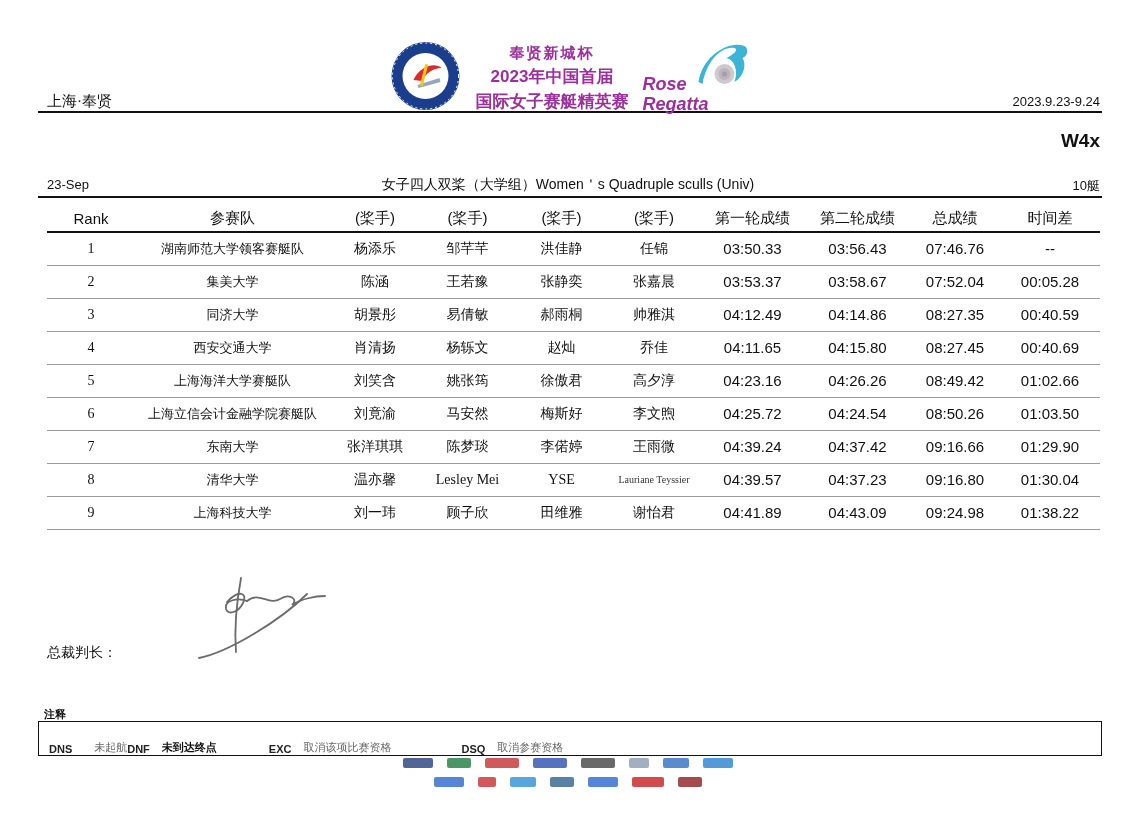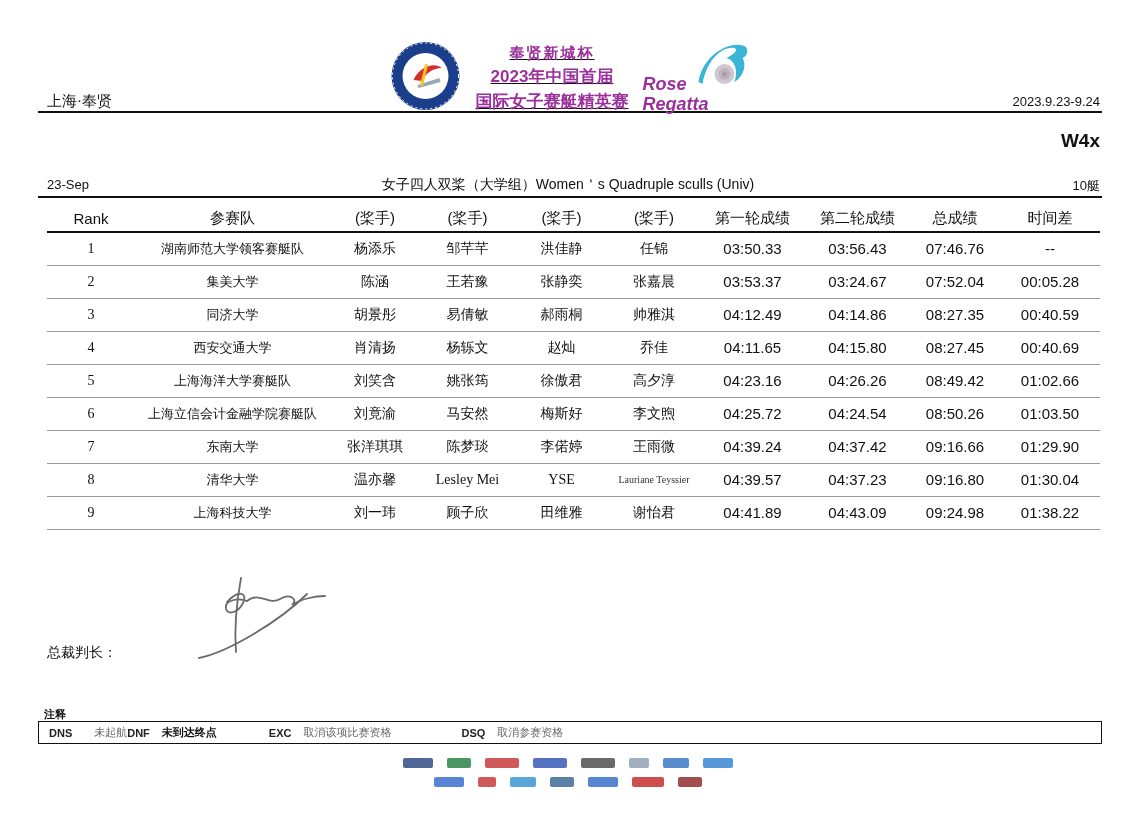--- a/index.html
+++ b/index.html
@@ -10,21 +10,21 @@
   }
   .serif { font-family:"Liberation Serif","DejaVu Serif",serif; }
   .abs { position:absolute; }
 
   
   #location { left:47px; top:92px; font-size:15px; }
   #date-range { right:36px; top:94px; font-size:13px; }
   #rule-top { left:38px; top:111px; width:1064px; height:2px; background:#111; }
 
   
-  #logo-cluster { left:50%; top:40px; transform:translateX(-50%); display:flex; align-items:center;text-decoration:underline; }
+  #logo-cluster { left:50%; top:40px; transform:translateX(-50%); display:flex; align-items:center; }
   #event-title { text-align:center; margin:0 14px; color:#9b2f9b; font-weight:bold; }
   #event-title .l1 { font-size:15px; letter-spacing:2px; }
   #event-title .l2 { font-size:17px; margin-top:2px; }
   #event-title .l3 { font-size:17px; margin-top:2px; }
   #rose-block { position:relative; width:104px; height:76px; }
   #rose-text { position:absolute; left:0; bottom:2px; color:#9b2f9b; font-weight:bold; font-style:italic; font-size:18px; line-height:20px; }
   #rose-swoosh { position:absolute; right:-4px; top:-2px; }
 
   
   #results-title { left:0; right:0; top:130px; text-align:center; font-size:19px; font-weight:bold; }
@@ -52,21 +52,21 @@
   
   #conditions-box { left:38px; top:678px; width:1064px; height:27px; border:1.5px solid #111; }
   #conditions-box span { position:absolute; top:4px; font-size:13.5px; font-family:"Liberation Serif",serif; }
   .cl-atl { left:8px; }   .cl-atv { left:78px; }
   .cl-wtl { left:272px; } .cl-wtv { left:322px; }
   .cl-wsl { left:508px; } .cl-wsv { left:558px; }
   .cl-wdl { left:698px; } .cl-wdv { left:748px; }
 
   
   #notes-label { left:44px; top:707px; font-size:11px; font-weight:bold; }
-  #notes-box { left:38px; top:721px; width:1064px; height:23px; border:1.5px solid #111; border-top:1px solid #111; display:flex; align-items:center; }
+  #notes-box { left:38px; top:721px; width:1064px; height:35px; border:1.5px solid #111; border-top:1px solid #111; display:flex; align-items:flex-end; }
   #notes-box .code { font-size:11px; font-weight:bold; color:#222; }
   #notes-box .desc { font-size:11px; color:#666; font-family:"Liberation Serif",serif; }
   #notes-box .desc.strong { color:#111; font-weight:bold; }
   .n-c1 { margin-left:10px; } .n-d1 { margin-left:22px; }
   .n-c2 { } .n-d2 { margin-left:12px; }
   .n-c3 { margin-left:52px; } .n-d3 { margin-left:12px; }
   .n-c4 { margin-left:70px; } .n-d4 { margin-left:12px; }
 
   
   #sponsors { left:0; right:0; top:758px; text-align:center; }
@@ -161,21 +161,21 @@
           <td class="c-time">--</td>
         </tr>
         <tr>
           <td class="c-rank">2</td>
           <td class="c-team">集美大学</td>
           <td class="c-rower">陈涵</td>
           <td class="c-rower">王若豫</td>
           <td class="c-rower">张静奕</td>
           <td class="c-rower">张嘉晨</td>
           <td class="c-time">03:53.37</td>
-          <td class="c-time">03:24.67</td>
+          <td class="c-time">03:58.67</td>
           <td class="c-time">07:52.04</td>
           <td class="c-time">00:05.28</td>
         </tr>
         <tr>
           <td class="c-rank">3</td>
           <td class="c-team">同济大学</td>
           <td class="c-rower">胡景彤</td>
           <td class="c-rower">易倩敏</td>
           <td class="c-rower">郝雨桐</td>
           <td class="c-rower">帅雅淇</td>

